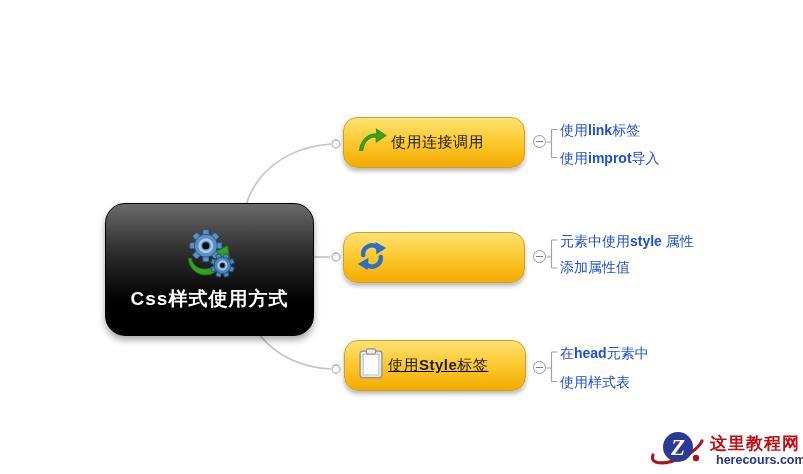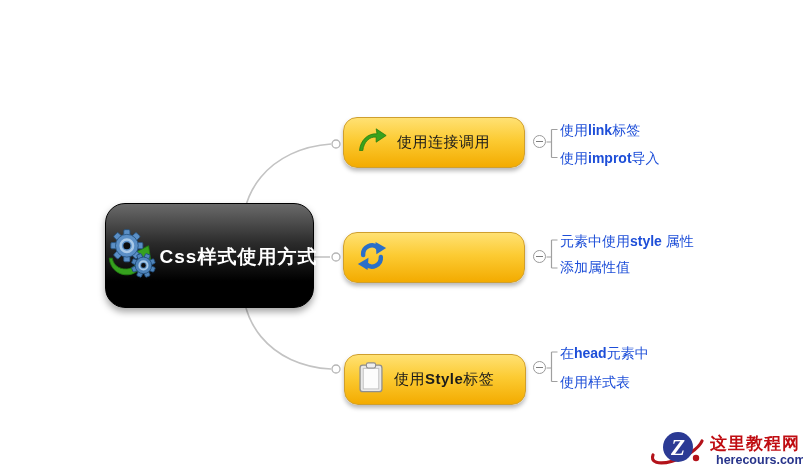--- a/index.html
+++ b/index.html
@@ -3,43 +3,43 @@
 <meta charset="utf-8">
 <style>
   html,body{margin:0;padding:0;background:#ffffff;}
   *{box-sizing:border-box;}
   body{font-family:"Liberation Sans","DejaVu Sans",sans-serif;}
   #canvas{position:relative;width:803px;height:474px;background:#ffffff;overflow:hidden;}
 
   #connector-layer{position:absolute;left:0;top:0;z-index:0;}
 
   .root-topic{
-    position:absolute;left:105px;top:203px;width:209px;height:105px;
+    position:absolute;left:105px;top:203px;width:209px;height:133px;
     border-radius:20px;
     background:linear-gradient(180deg,#6a6a6a 0%,#2b2b2b 38%,#000000 75%);
     border:1px solid #000;
     box-shadow:0 4px 7px rgba(0,0,0,.35);
-    display:flex;flex-direction:row;align-items:center;justify-content:center;
+    display:flex;flex-direction:column;align-items:center;justify-content:center;
     z-index:2;
   }
   .root-topic .root-label{
     color:#ffffff;font-size:19px;font-weight:bold;letter-spacing:1px;margin-top:2px;white-space:nowrap;
   }
 
   .branch-topic{
     position:absolute;width:182px;height:51px;border-radius:14px;
     background:linear-gradient(180deg,#ffe173 0%,#fccb33 45%,#f3ab00 100%);
     border:1px solid #cf9f2e;
     box-shadow:0 3px 4px rgba(0,0,0,.28);
-    display:flex;align-items:center;padding-left:13px;gap:10px;
+    display:flex;align-items:center;padding-left:13px;gap:4px;
     z-index:2;
   }
   #branch-1{left:343px;top:117px;}
   #branch-2{left:343px;top:232px;}
-  #branch-3{left:344px;top:354px;}
+  #branch-3{left:344px;top:340px;text-decoration:underline;}
   .branch-label{font-size:15px;color:#1b1b1b;letter-spacing:.5px;white-space:nowrap;}
 
   .collapse-toggle{
     position:absolute;width:13px;height:13px;border-radius:50%;
     background:#fff;border:1px solid #9a9a9a;z-index:3;
     display:flex;align-items:center;justify-content:center;cursor:pointer;
   }
   .collapse-toggle .minus{width:7px;height:0;border-top:1.5px solid #7d7d7d;}
   #toggle-1{left:533px;top:135px;}
   #toggle-2{left:533px;top:250px;}

